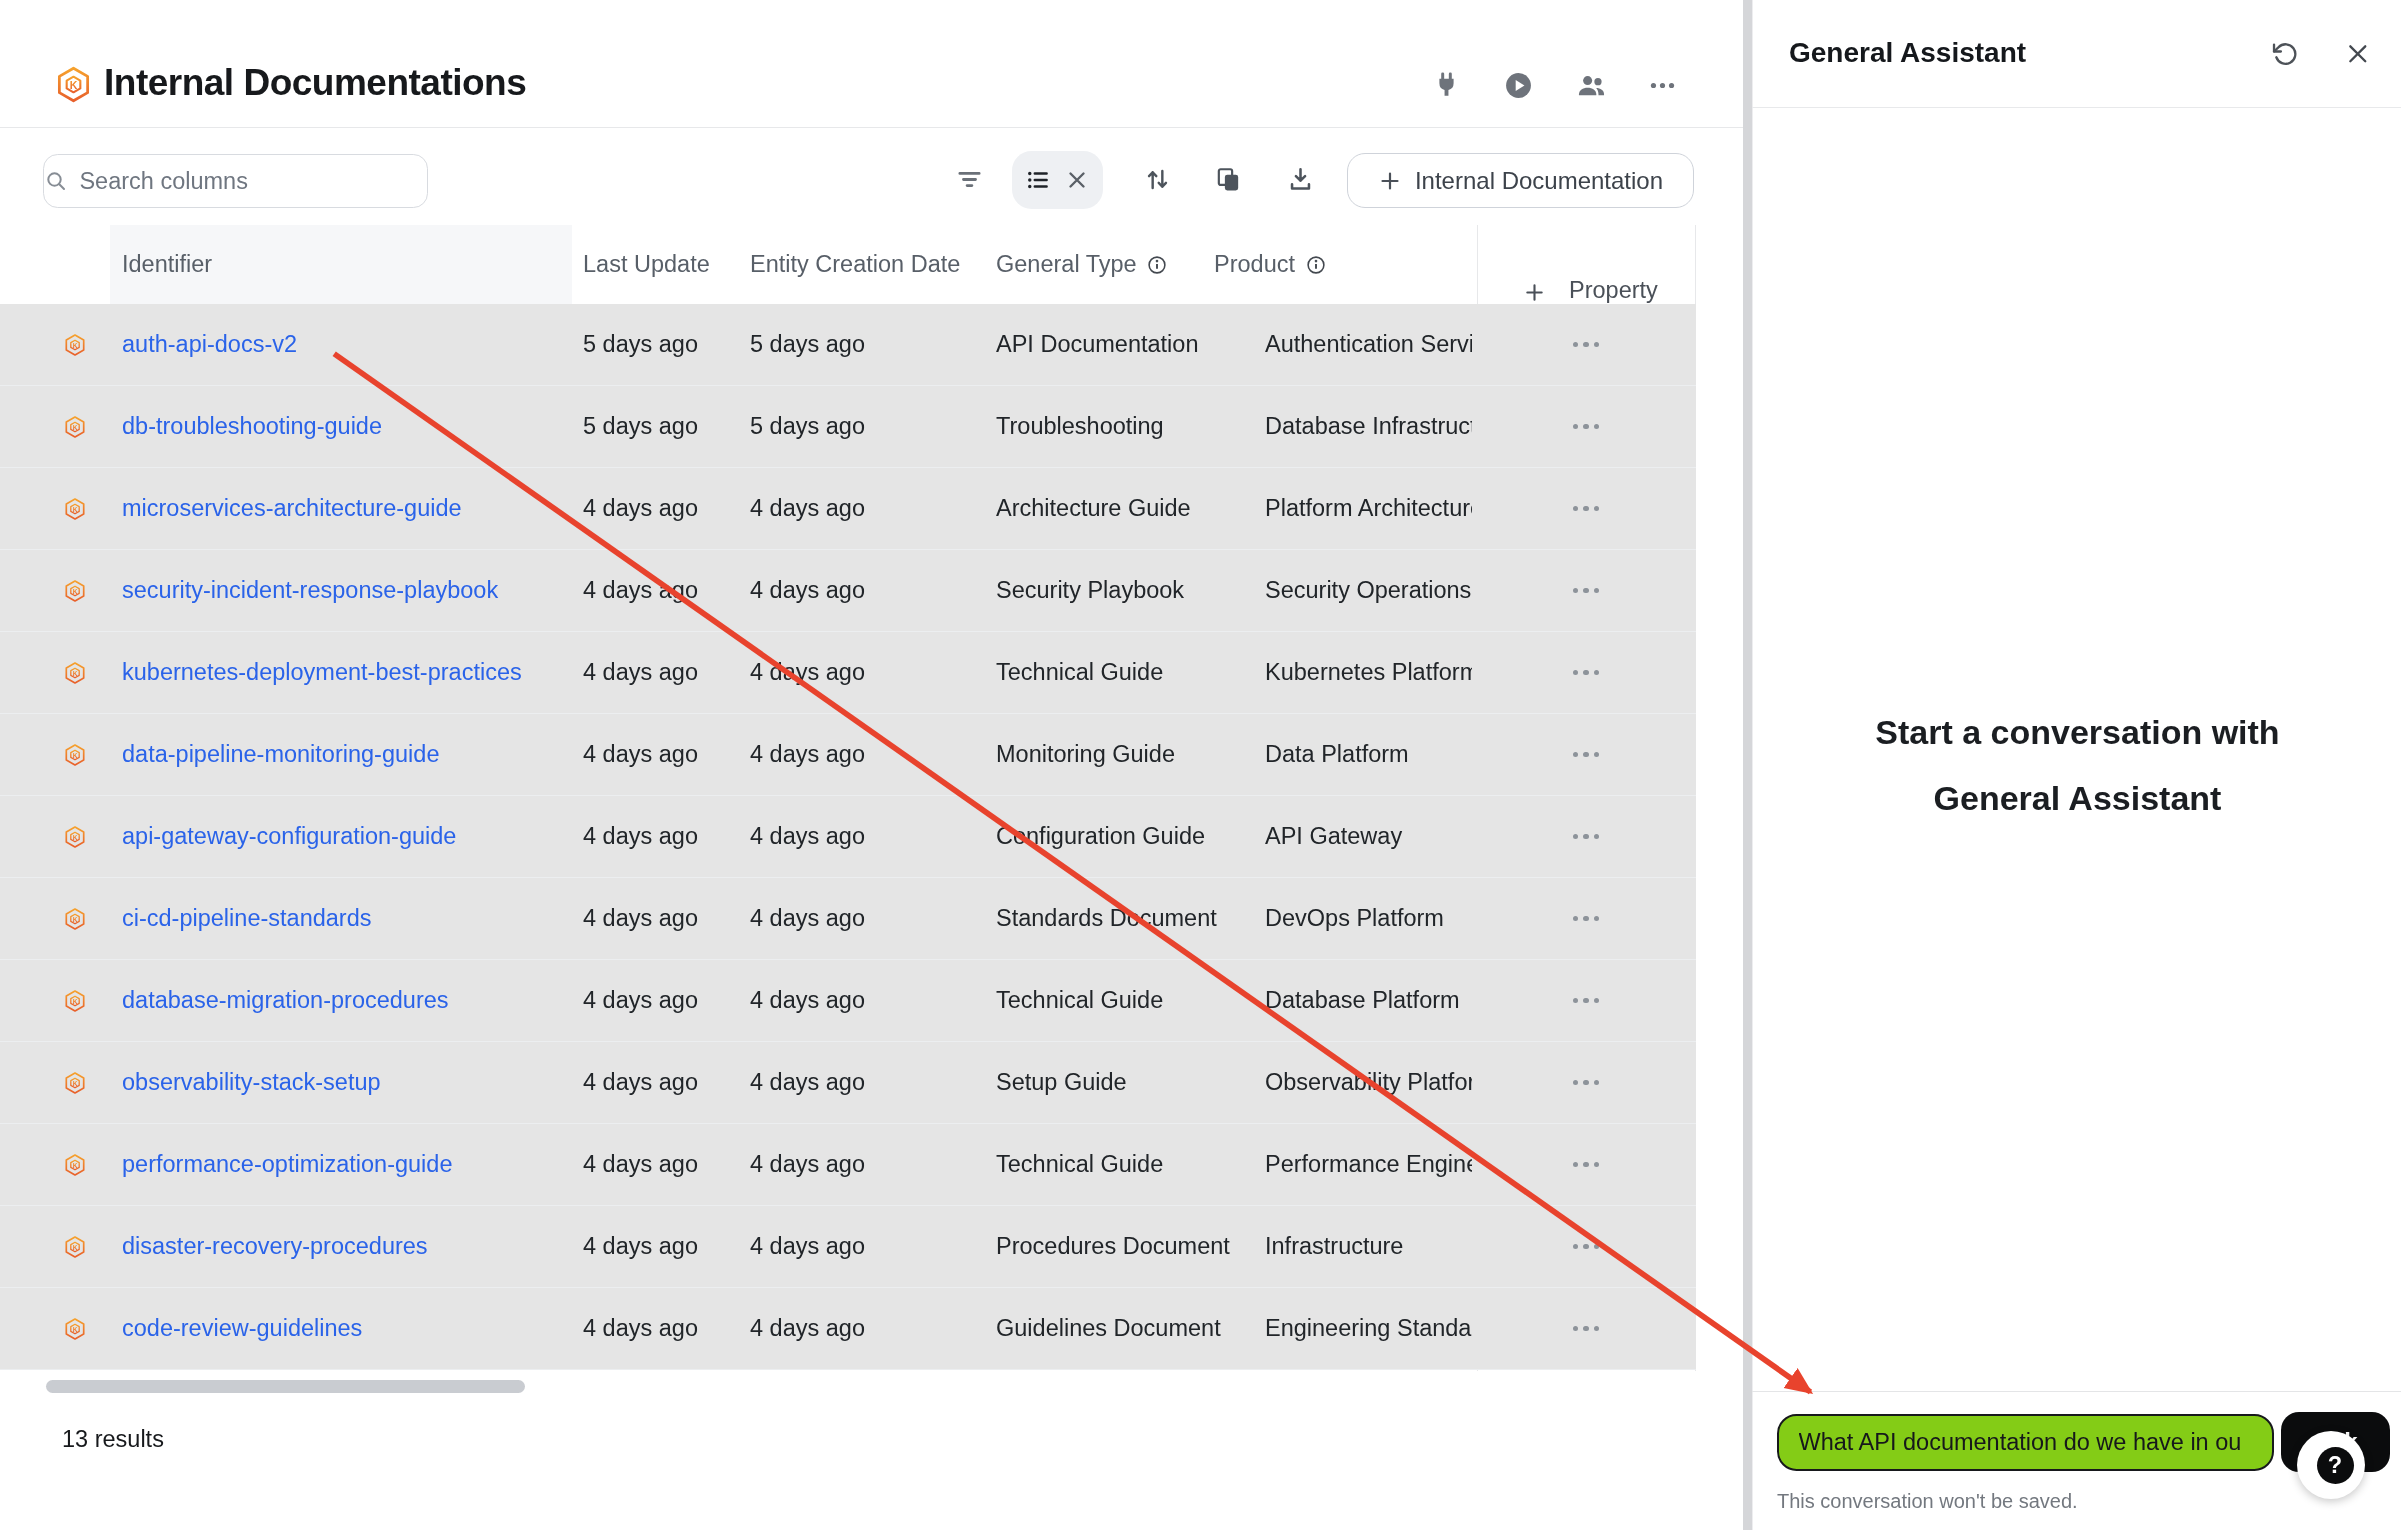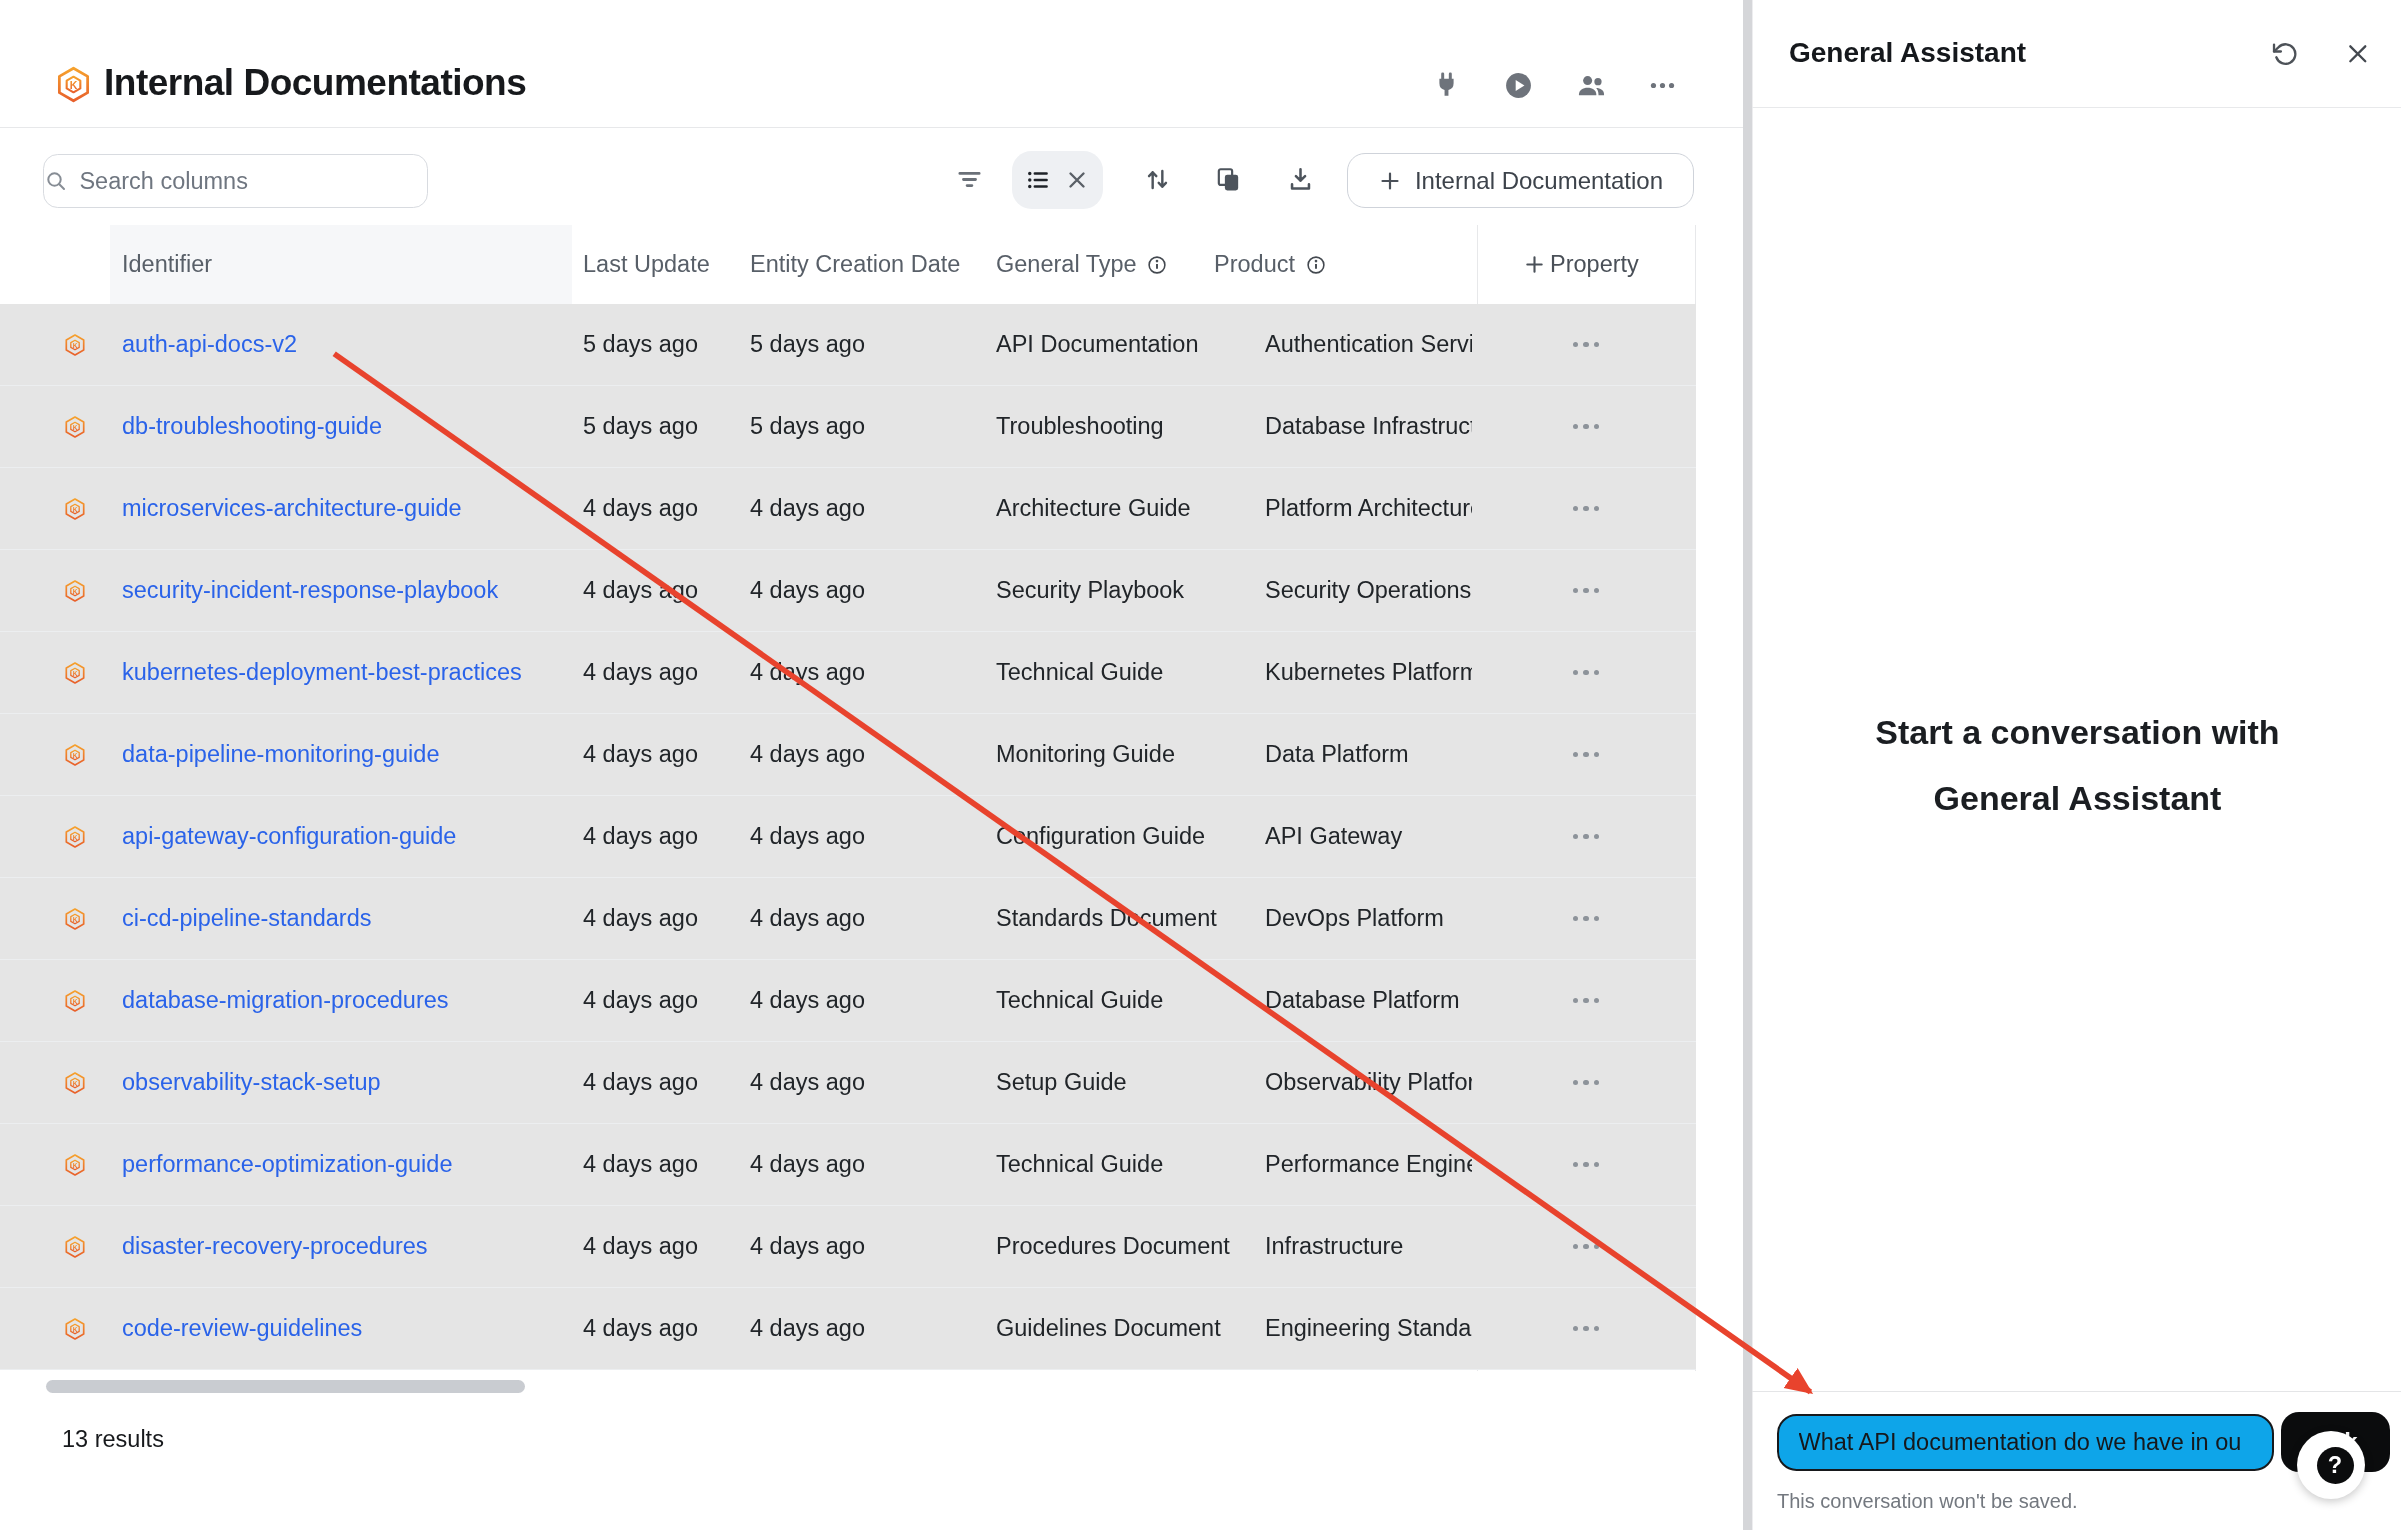--- a/index.html
+++ b/index.html
@@ -31,21 +31,21 @@
   .add-btn{left:1347px;top:153px;width:347px;height:55px;border:1.6px solid #cfd3da;border-radius:18px;background:#fff;
     display:flex;align-items:center;justify-content:center;gap:13px;font-size:24px;color:#3d434b;cursor:pointer}
   .add-btn svg{width:24px;height:24px}
 
   
   .table-header{left:0;top:225px;width:1696px;height:80px;border-bottom:0.8px solid #dfe2e6}
   .id-shade{position:absolute;left:110px;top:0;width:462px;height:80px;background:#f6f7f9}
   .th{position:absolute;top:0;height:100%;display:flex;align-items:center;gap:9.7px;font-size:23.5px;color:#585f68;cursor:pointer}
   .th svg{width:22px;height:22px}
   .h0{left:122px}.h1{left:583px}.h2{left:750px}.h3{left:996px}.h4{left:1214px}
-  .add-prop{position:absolute;left:1523px;top:0;height:100%;display:flex;align-items:center;gap:4px;
+  .add-prop{position:absolute;left:1523px;top:0;height:100%;display:flex;align-items:flex-end;gap:23px;
     font-size:23.5px;color:#4a5058;cursor:pointer}
   .add-prop svg{width:23px;height:23px}
   .vline{top:225px;height:1146px;width:0.8px;background:#e7e8ea}
   .v1{left:1477px}.v2{left:1695px}
   .rows{left:0;top:304px;width:1696px}
   .row{position:relative;width:1696px;height:82px;border-bottom:0.8px solid #eceef0;background:#e5e5e5}
   .cell{position:absolute;top:0;height:100%;display:flex;align-items:center;font-size:23.5px;color:#212529;white-space:nowrap}
   .c-icon{left:63px}.c-icon svg{width:24px;height:24px}
   .c-id{left:122px;width:446px;overflow:hidden}
   .c-id span{color:#2a63e9;font-weight:500;cursor:pointer}
@@ -67,21 +67,21 @@
   
   .panel{left:1752px;top:0;width:650px;height:1530px;background:#fff;border-left:0.8px solid #ededef}
   .panel-title{left:1789px;top:37px;font-size:28px;font-weight:700;color:#15181c}
   .panel-ic{width:45px;height:45px;top:31px}
   .panel-ic svg{width:27.6px;height:27.6px}
   .panel-divider{left:1752px;top:107px;width:649px;height:0.8px;background:#e8e9eb}
   .empty-state{left:1834px;top:699px;width:487px;text-align:center;font-size:34px;font-weight:700;
     line-height:66px;color:#1b1e22}
   .bottom-divider{left:1752px;top:1391px;width:649px;height:0.8px;background:#e4e5e7}
   .chat-input{left:1777px;top:1414px;width:497px;height:57px;border:2.4px solid #17191c;border-radius:19.5px;
-    padding:0 19.5px;font-size:23.5px;color:#16181b;background:#0ea5e9;outline:none;font-family:inherit}
+    padding:0 19.5px;font-size:23.5px;color:#16181b;background:#84cc16;outline:none;font-family:inherit}
   .send-btn{left:2281px;top:1412px;width:109px;height:60px;border:none;border-radius:18px;background:#0b0c0d;
     color:#fff;font-size:24px;font-weight:600;display:flex;align-items:center;justify-content:center;cursor:pointer;z-index:10}
   .disclaimer{left:1777px;top:1490px;font-size:20px;color:#73787f}
   .help-widget{left:2297px;top:1431px;width:68px;height:68px;border-radius:50%;background:#fff;
     box-shadow:0 2.4px 9.7px rgba(0,0,0,.22);display:flex;align-items:center;justify-content:center;cursor:pointer;z-index:20}
   .help-inner{width:37px;height:37px;border-radius:50%;background:#0b0c0d;color:#fff;font-size:23.5px;font-weight:700;
     display:flex;align-items:center;justify-content:center;margin-left:8px}
 
   
   .annotation{left:0;top:0;width:2401px;height:1530px;pointer-events:none;z-index:60}

